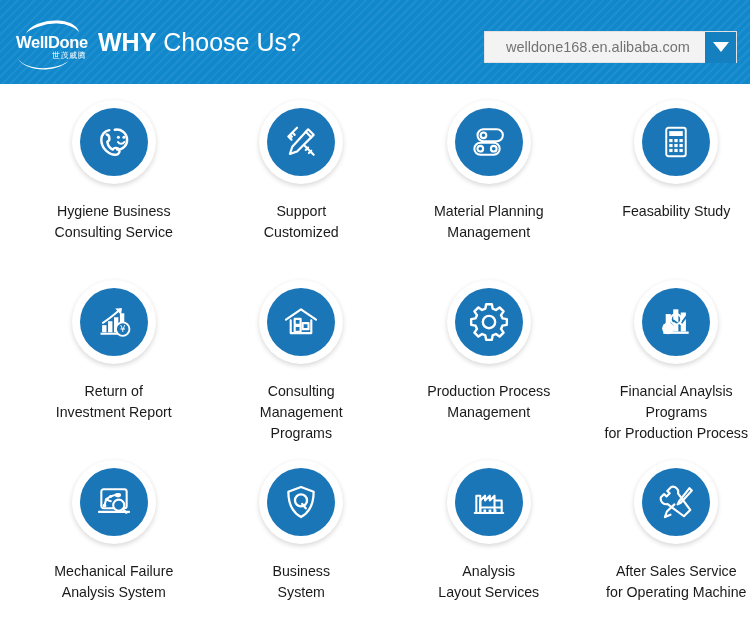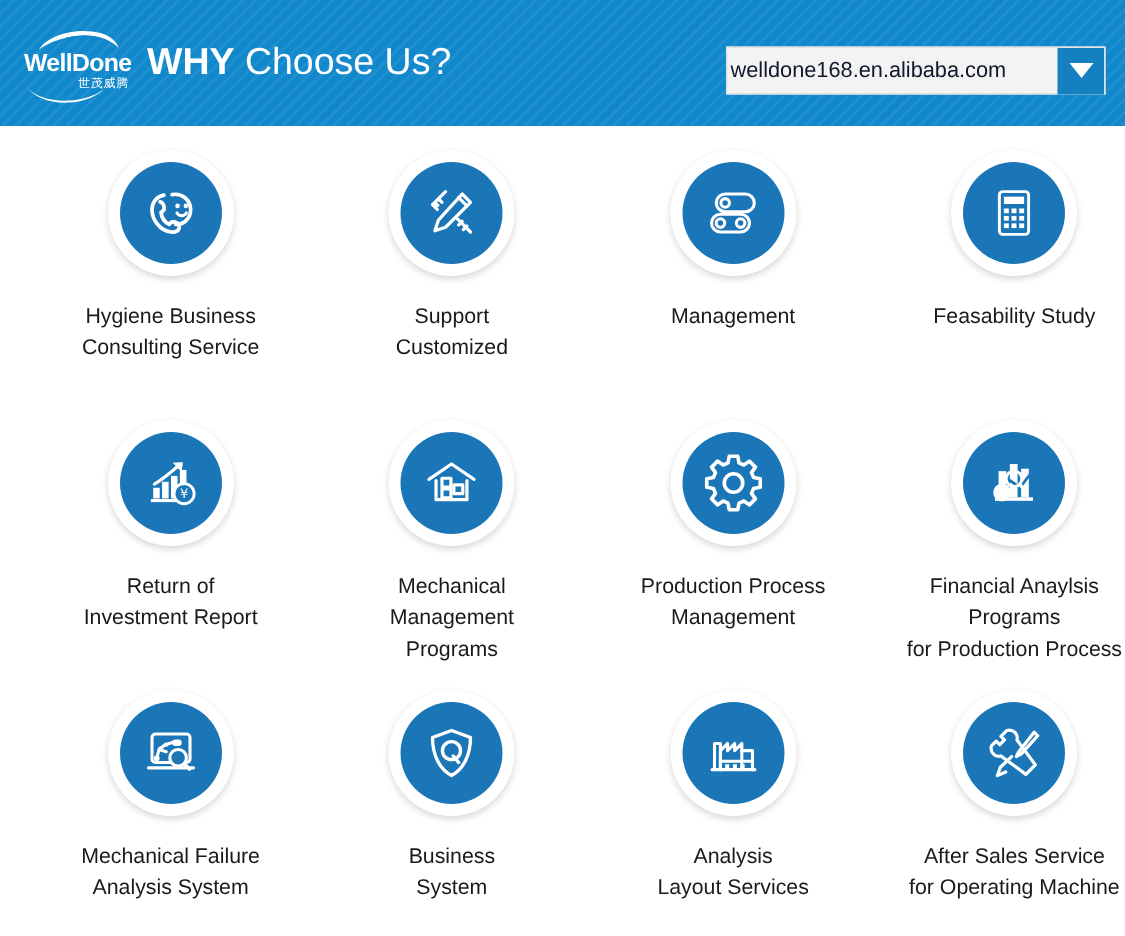--- a/index.html
+++ b/index.html
@@ -110,22 +110,22 @@
     width: 253px;
     height: 32px;
     background: #f3f3f3;
     border: 1px solid #e2e2e2;
     box-sizing: border-box;
     display: flex;
     align-items: center;
   }
   .url-text {
     flex: 1;
-    padding-left: 2px;
-    color: #0f172a;
+    padding-left: 21px;
+    color: #737373;
     font-size: 14.5px;
     font-family: "Liberation Sans", sans-serif;
     white-space: nowrap;
     overflow: hidden;
   }
   .url-arrow {
     width: 31px;
     height: 31px;
     background: #1580c0;
     display: flex;
@@ -280,20 +280,21 @@
               <path d="M17 8 L34 8 A7.5 7.5 0 0 1 34 23 L17 23 A7.5 7.5 0 0 1 17 8 Z"></path>
               <circle cx="17" cy="15.5" r="3.6"></circle>
               <path d="M13 25 L30 25 A7.5 7.5 0 0 1 30 40 L13 40 A7.5 7.5 0 0 1 13 25 Z"></path>
               <circle cx="13" cy="32.5" r="3.6"></circle>
               <circle cx="30" cy="32.5" r="3.6"></circle>
             </g>
           </svg>
         </div>
       </div>
       <div class="caption">
+        <div>Material Planning</div>
         <div>Management</div>
       </div>
     </div>
 
     <div class="cell">
       <div class="badge">
         <div class="disc">
           <svg width="36" height="36" viewBox="0 0 48 48">
             <rect x="11" y="5" width="26" height="38" rx="3" fill="none" stroke="#ffffff" stroke-width="2.6"></rect>
             <rect x="15" y="9.5" width="18" height="6.5" fill="#ffffff"></rect>
@@ -348,21 +349,21 @@
               <path d="M5 21 L24 8 L43 21"></path>
               <path d="M11 22 L11 38 L37 38 L37 22"></path>
               <rect x="16" y="20" width="7.5" height="7.5"></rect>
               <rect x="26" y="25.5" width="7.5" height="7.5"></rect>
               <rect x="16" y="29" width="7.5" height="7.5"></rect>
             </g>
           </svg>
         </div>
       </div>
       <div class="caption">
-        <div>Mechanical</div>
+        <div>Consulting</div>
         <div>Management Programs</div>
       </div>
     </div>
 
     <div class="cell">
       <div class="badge">
         <div class="disc">
           <svg width="40" height="40" viewBox="0 0 48 48">
             <g fill="none" stroke="#ffffff" stroke-width="2.9" stroke-linejoin="round">
               <path d="M20.6 5 L27.4 5 L28.4 10.3 L32.3 12 L36.7 8.9 L41.5 13.7 L38.4 18.1 L40.1 22 L45.4 23 L45.4 29.8 L40.1 30.8 L38.4 34.7 L41.5 39.1 L36.7 43.9 L32.3 40.8 L28.4 42.5 L27.4 47.8 L20.6 47.8 L19.6 42.5 L15.7 40.8 L11.3 43.9 L6.5 39.1 L9.6 34.7 L7.9 30.8 L2.6 29.8 L2.6 23 L7.9 22 L9.6 18.1 L6.5 13.7 L11.3 8.9 L15.7 12 L19.6 10.3 Z" transform="translate(0,-2.4) scale(1)"></path>

